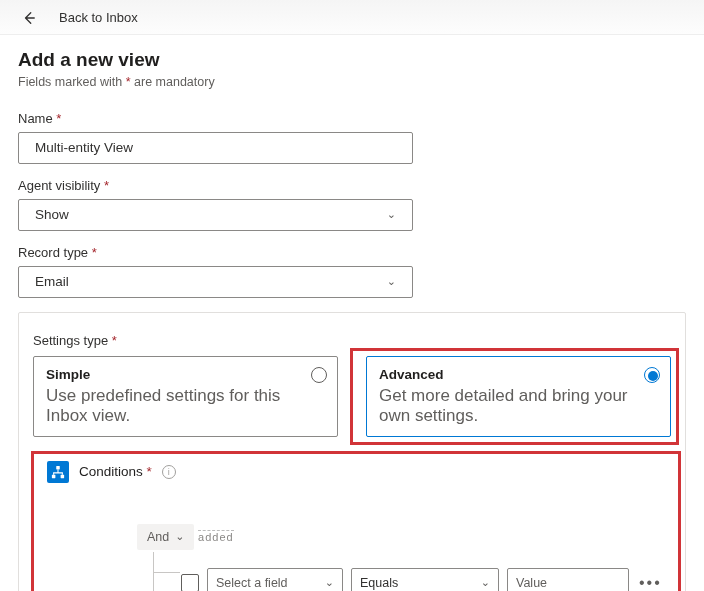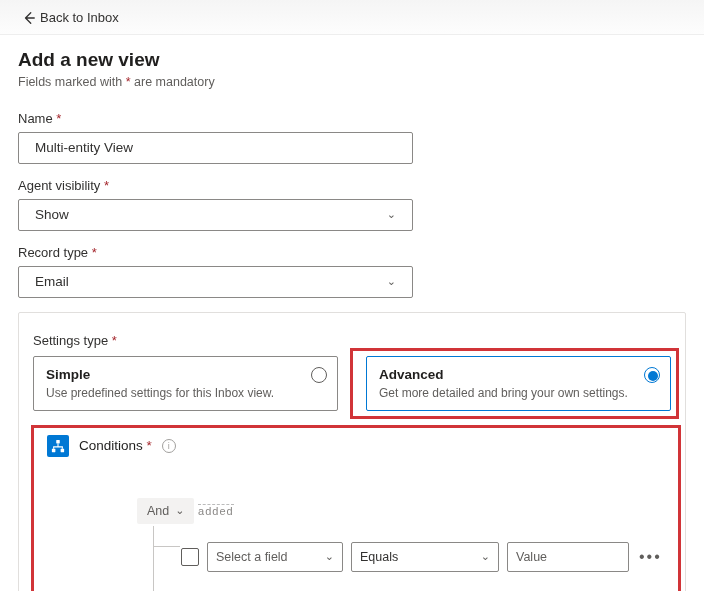--- a/index.html
+++ b/index.html
@@ -11,21 +11,21 @@
     width: 704px;
   }
   .topbar {
     background: linear-gradient(#f5f5f5, #fdfdfd);
     padding: 10px 18px 6px 22px;
     border-bottom: 1px solid #eee;
   }
   .back-link {
     display: inline-flex;
     align-items: center;
-    gap: 4px;
+    gap: 23px;
     color: #323130;
     font-size: 13px;
     cursor: pointer;
   }
   .back-link svg { stroke: #323130; }
   .page {
     padding: 6px 18px 18px 18px;
   }
   h1 {
     font-size: 19px;
@@ -90,21 +90,21 @@
     border: 1.5px solid #0078d4;
   }
   .radio-card .title {
     font-weight: 600;
     font-size: 13.5px;
     margin-bottom: 4px;
     color: #201f1e;
     display: block;
   }
   .radio-card .desc {
-    font-size: 12px;
+    font-size: 17px;
     color: #605e5c;
     display: block;
   }
   .radio-ind {
     position: absolute;
     right: 10px;
     top: 10px;
     width: 16px;
     height: 16px;
     border: 1.5px solid #605e5c;

